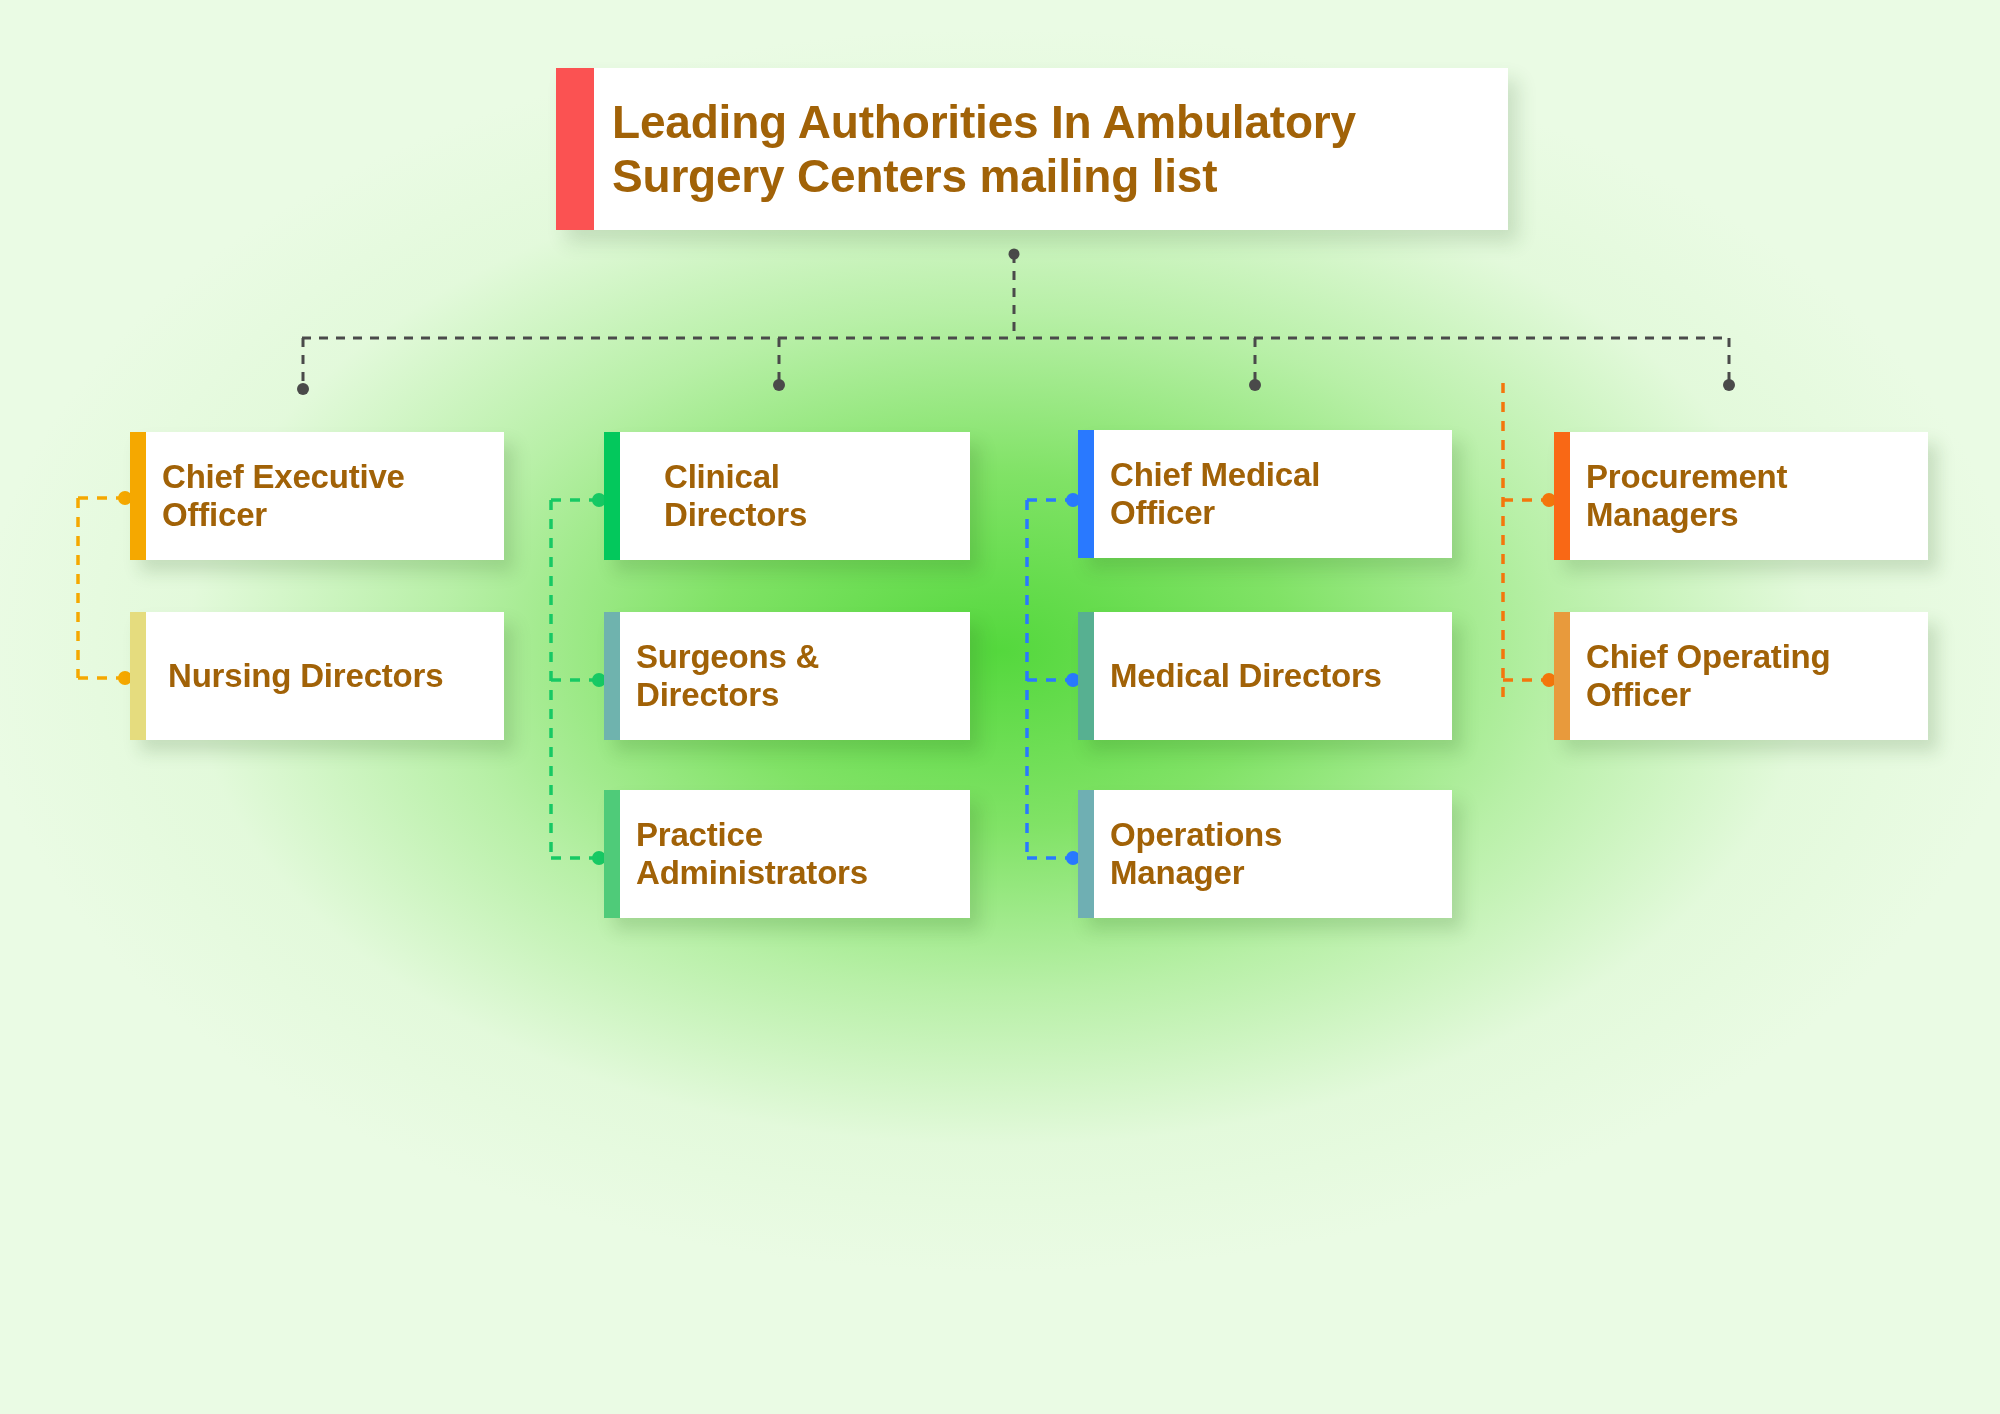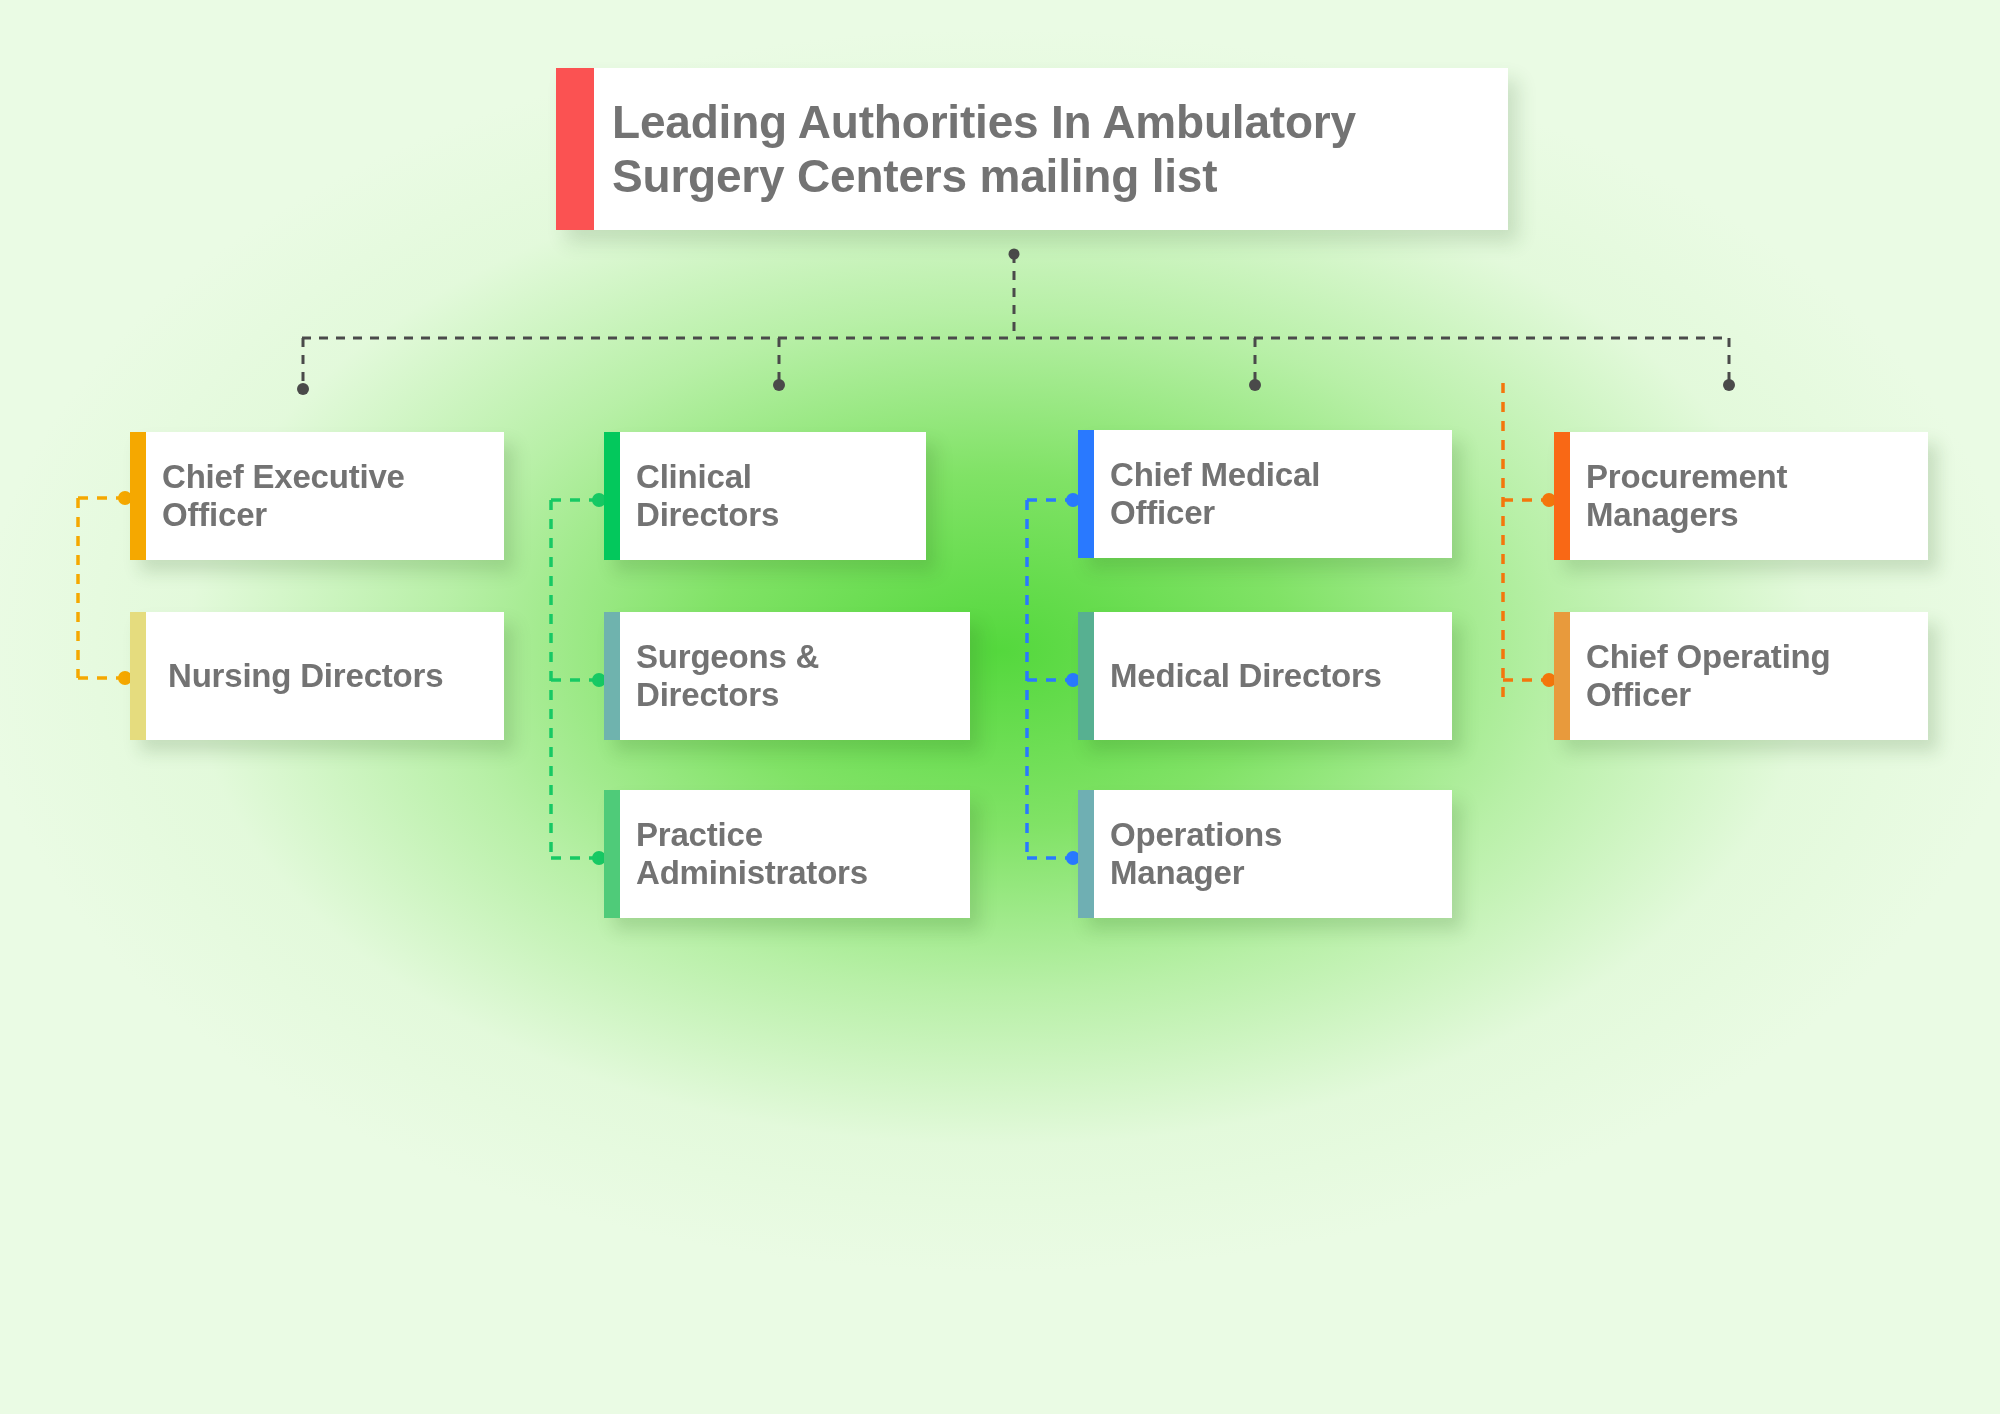--- a/index.html
+++ b/index.html
@@ -39,21 +39,21 @@
   .box {
     position:absolute;
     background:#ffffff;
     display:flex;
     align-items:center;
     box-shadow: 10px 12px 16px rgba(40,90,30,0.17);
   }
   .accent { position:absolute; left:0; top:0; bottom:0; width:16px; }
   .box .txt {
     padding-left:32px; padding-right:14px;
-    color:#737373;
+    color:#a16207;
     font-weight:bold;
     letter-spacing:-0.2px;
     line-height:1.16;
   }
   
   #title-box {
     left:556px; top:68px; width:952px; height:162px;
     box-shadow: 10px 12px 18px rgba(40,90,30,0.16);
   }
   #title-box .accent { width:38px; }
@@ -145,21 +145,21 @@
   </div>
 
   <div class="box node" style="left:130px; top:612px; width:374px;">
     <div class="accent" style="background:#E5DC7E"></div>
     <div class="txt" style="padding-left:38px;">
 
       <div>Nursing Directors</div>
     </div>
   </div>
 
-  <div class="box node" style="left:604px; top:432px; width:322px;">
+  <div class="box node" style="left:604px; top:432px; width:366px;padding-left:28px;">
     <div class="accent" style="background:#03C85C"></div>
     <div class="txt">
       <div>Clinical</div>
       <div>Directors</div>
     </div>
   </div>
 
   <div class="box node" style="left:604px; top:612px; width:366px;">
     <div class="accent" style="background:#6FB3AE"></div>
     <div class="txt">

